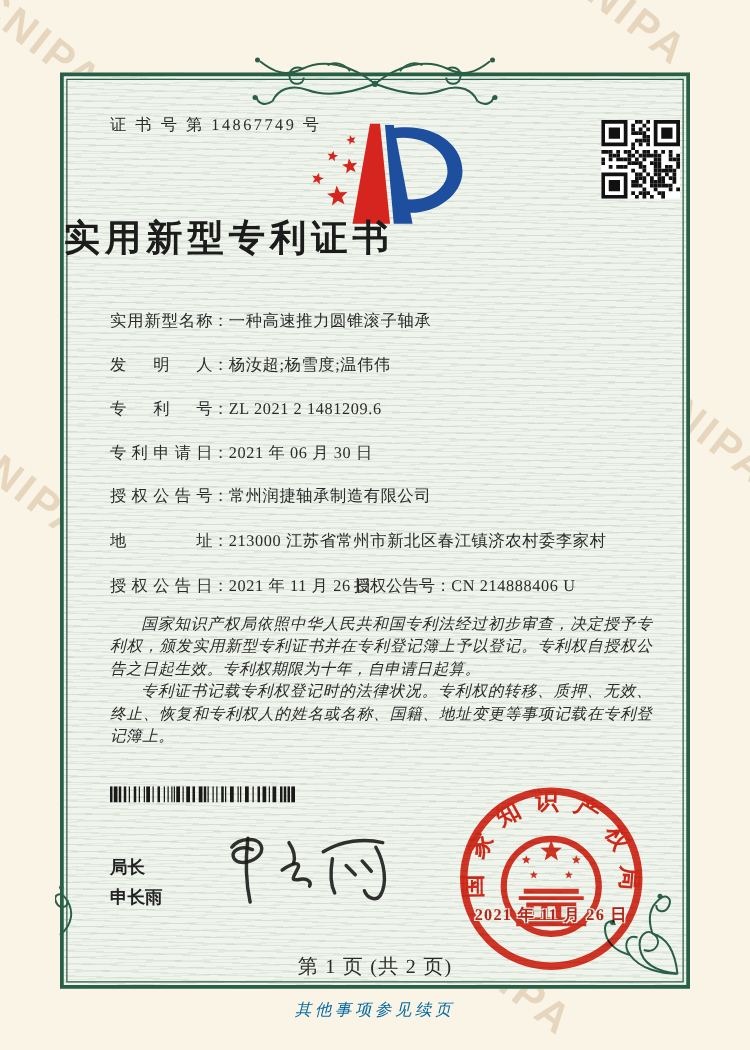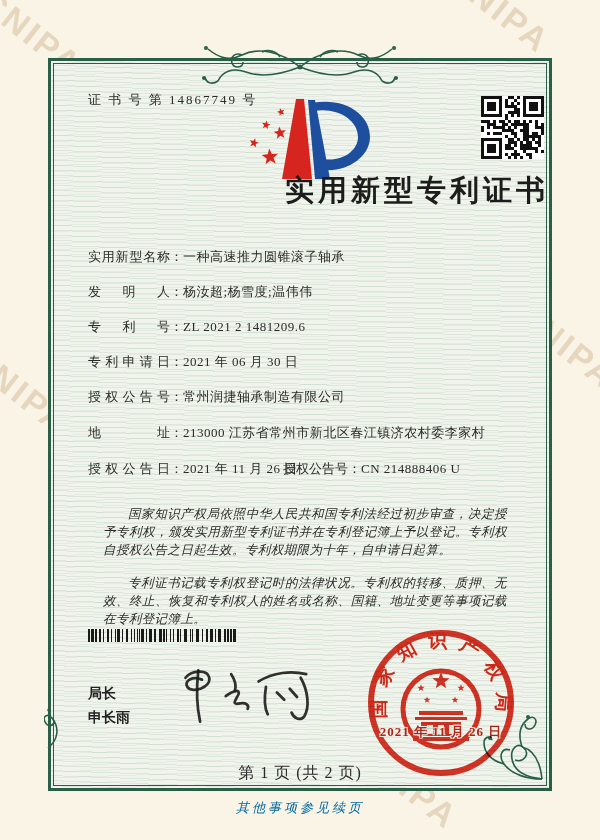--- a/index.html
+++ b/index.html
@@ -56,33 +56,33 @@
   .orn-top{left:50%;top:-20px;transform:translateX(-50%);}
   .orn-br{right:5px;bottom:7px;}
   .orn-bl{left:-7px;bottom:38px;}
   
   .cert-no{position:absolute;left:37px;top:30px;font-size:13px;letter-spacing:2px;}
   .logo{position:absolute;left:50%;top:34px;transform:translateX(-50%);}
   .f-red{fill:var(--logo-red);}
   .f-blue{fill:var(--logo-blue);}
   .qr{position:absolute;left:430px;top:35px;width:63px;height:63px;}
   .title{
-    position:absolute;left:0;right:0;top:110px;text-align:right;
+    position:absolute;left:0;right:0;top:110px;text-align:left;
     font-size:29px;font-weight:bold;letter-spacing:4px;color:#1c1c1c;
   }
   .row{position:absolute;left:37px;height:18px;line-height:18px;font-size:13px;white-space:nowrap;}
   .flabel{display:inline-block;width:82px;text-align:justify;text-align-last:justify;vertical-align:top;}
   .fvalue{letter-spacing:.5px;}
   .grant-no{position:absolute;left:195px;top:0;}
   .grant-no .flabel{width:65px;}
   .body-text{
     position:absolute;left:37px;top:429px;width:434px;
     font-size:12.5px;line-height:18px;text-align:justify;font-style:italic;
   }
-  .body-text p{margin:15px;text-indent:2em;letter-spacing:.4px;}
+  .body-text p{margin:0;text-indent:2em;letter-spacing:.4px;}
   .barcode{position:absolute;left:37px;top:568px;width:152px;height:13px;}
   .officer{
     position:absolute;left:37px;top:620px;
     font-family:"Liberation Sans","DejaVu Sans",sans-serif;
     font-size:14px;font-weight:700;line-height:24px;color:#222;
   }
   .signature{position:absolute;left:118px;top:604px;}
   .signature path{stroke:#1b1b1b;fill:none;stroke-width:3;stroke-linecap:round;stroke-linejoin:round;opacity:.9;}
   .seal{position:absolute;left:312px;top:562px;width:156px;height:156px;mix-blend-mode:multiply;}
   .seal-stroke{stroke:var(--seal-red);fill:none;}

